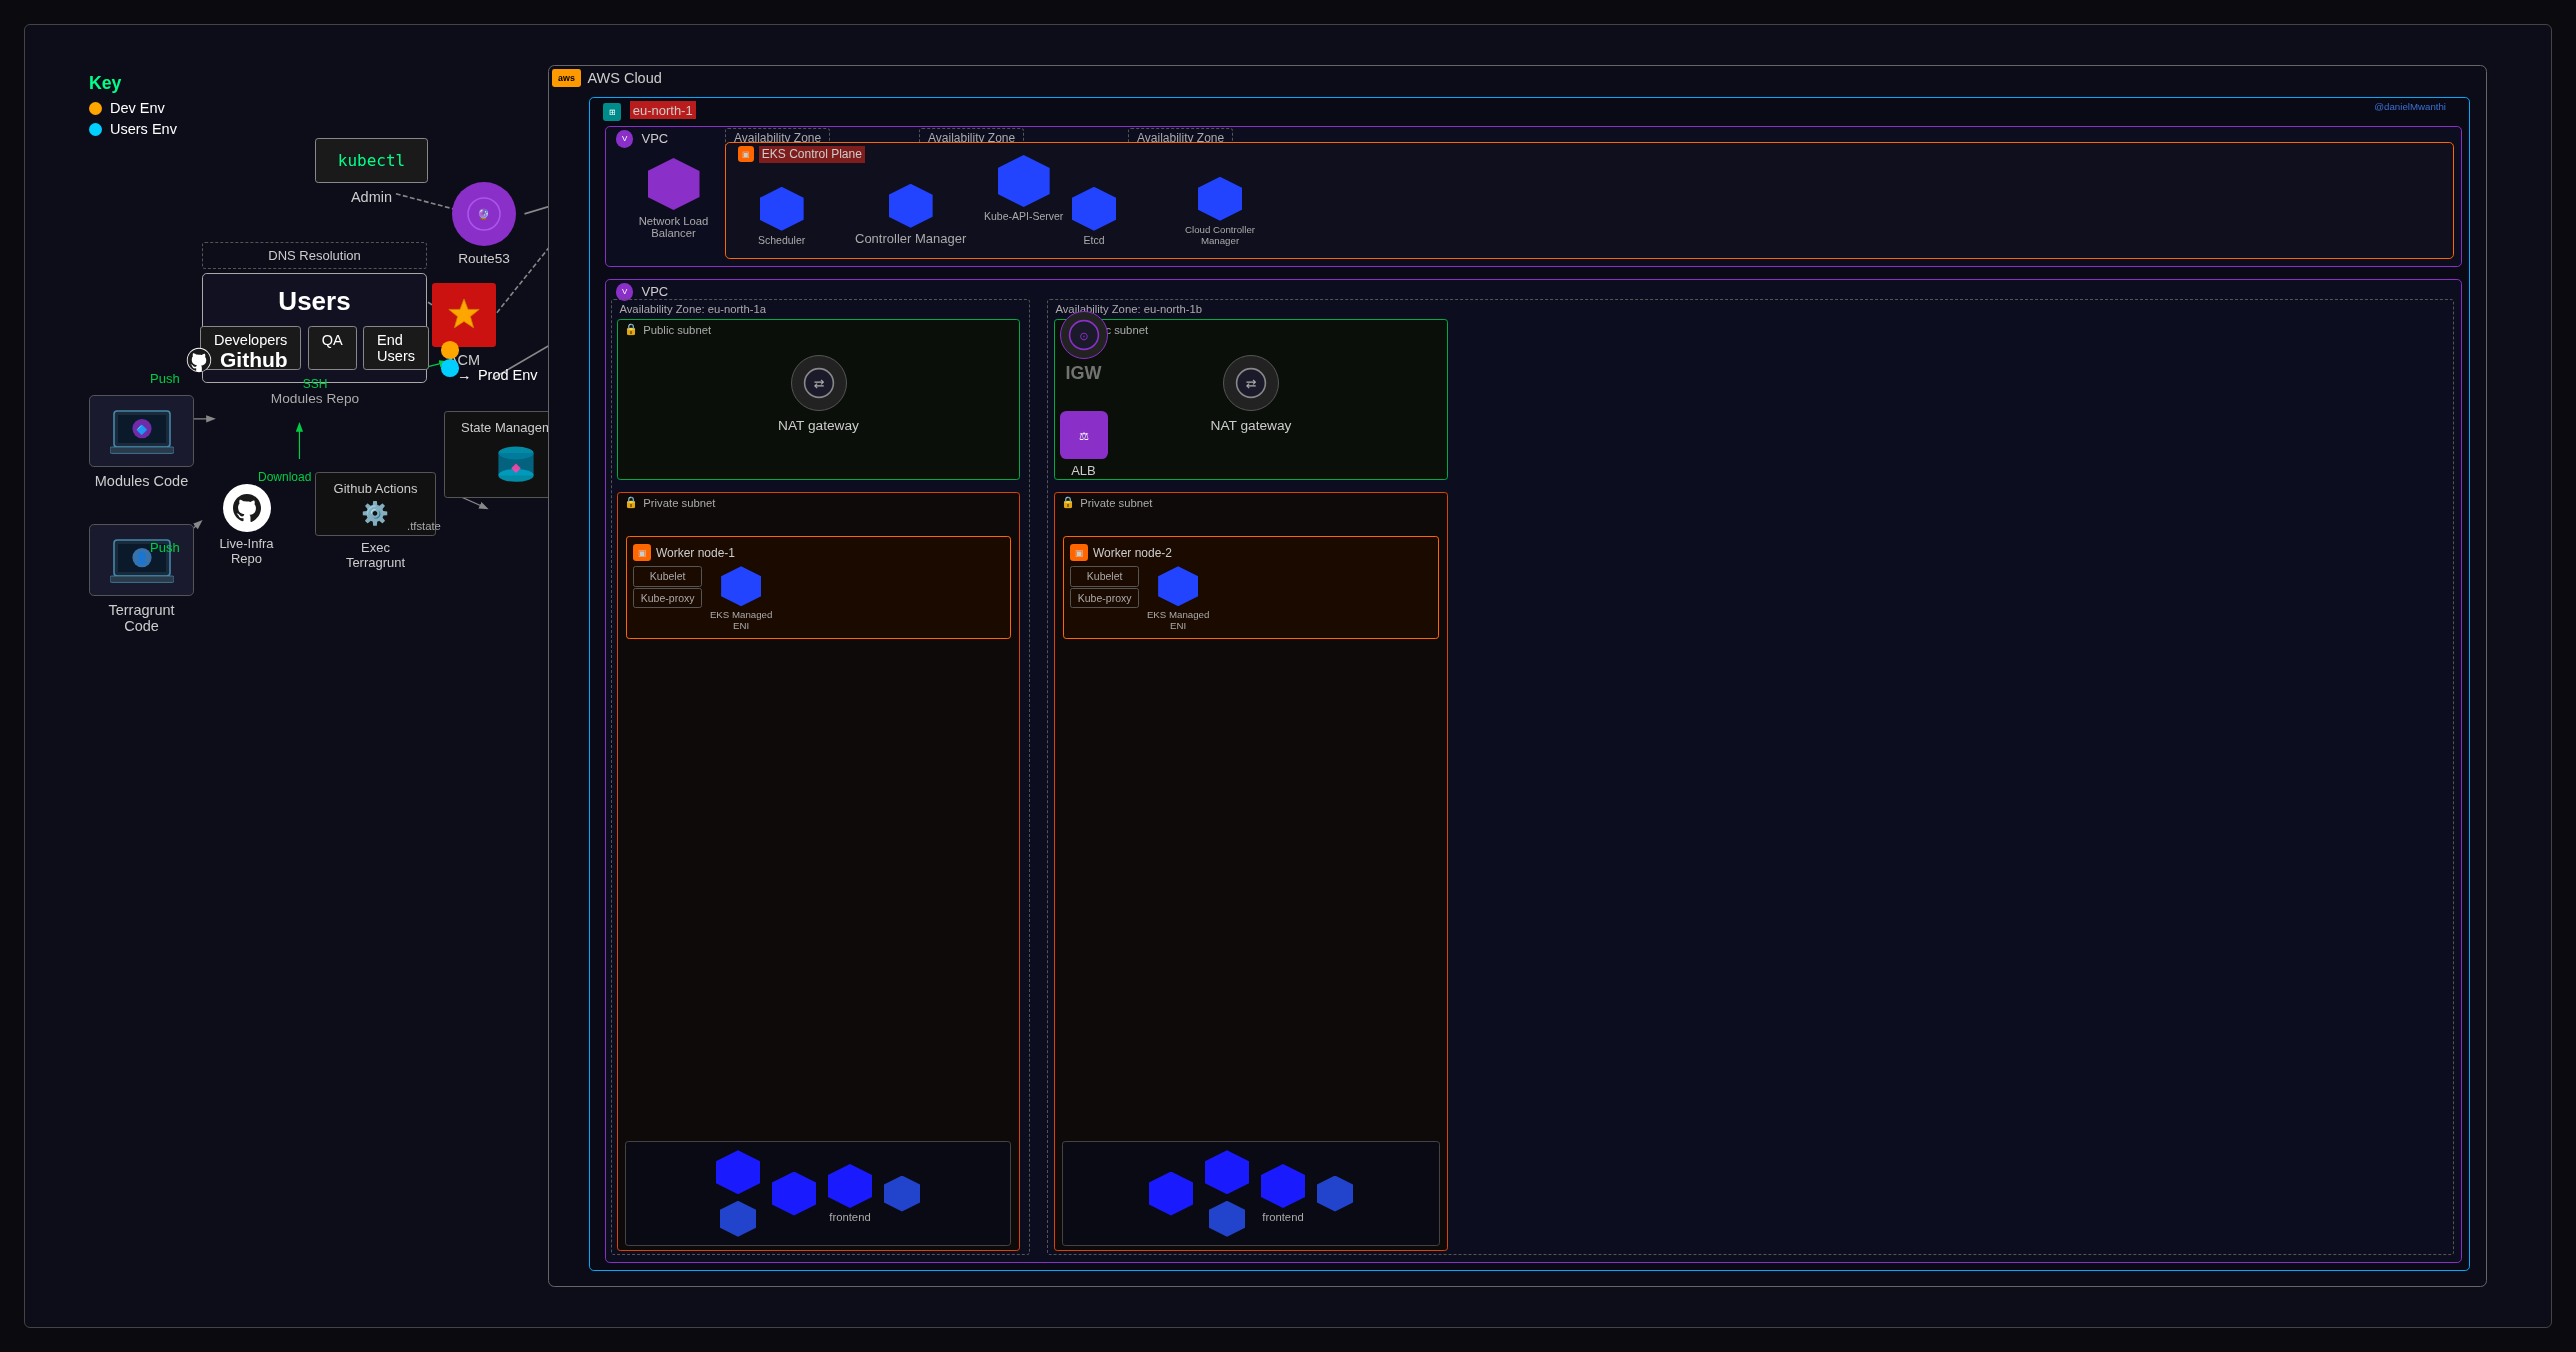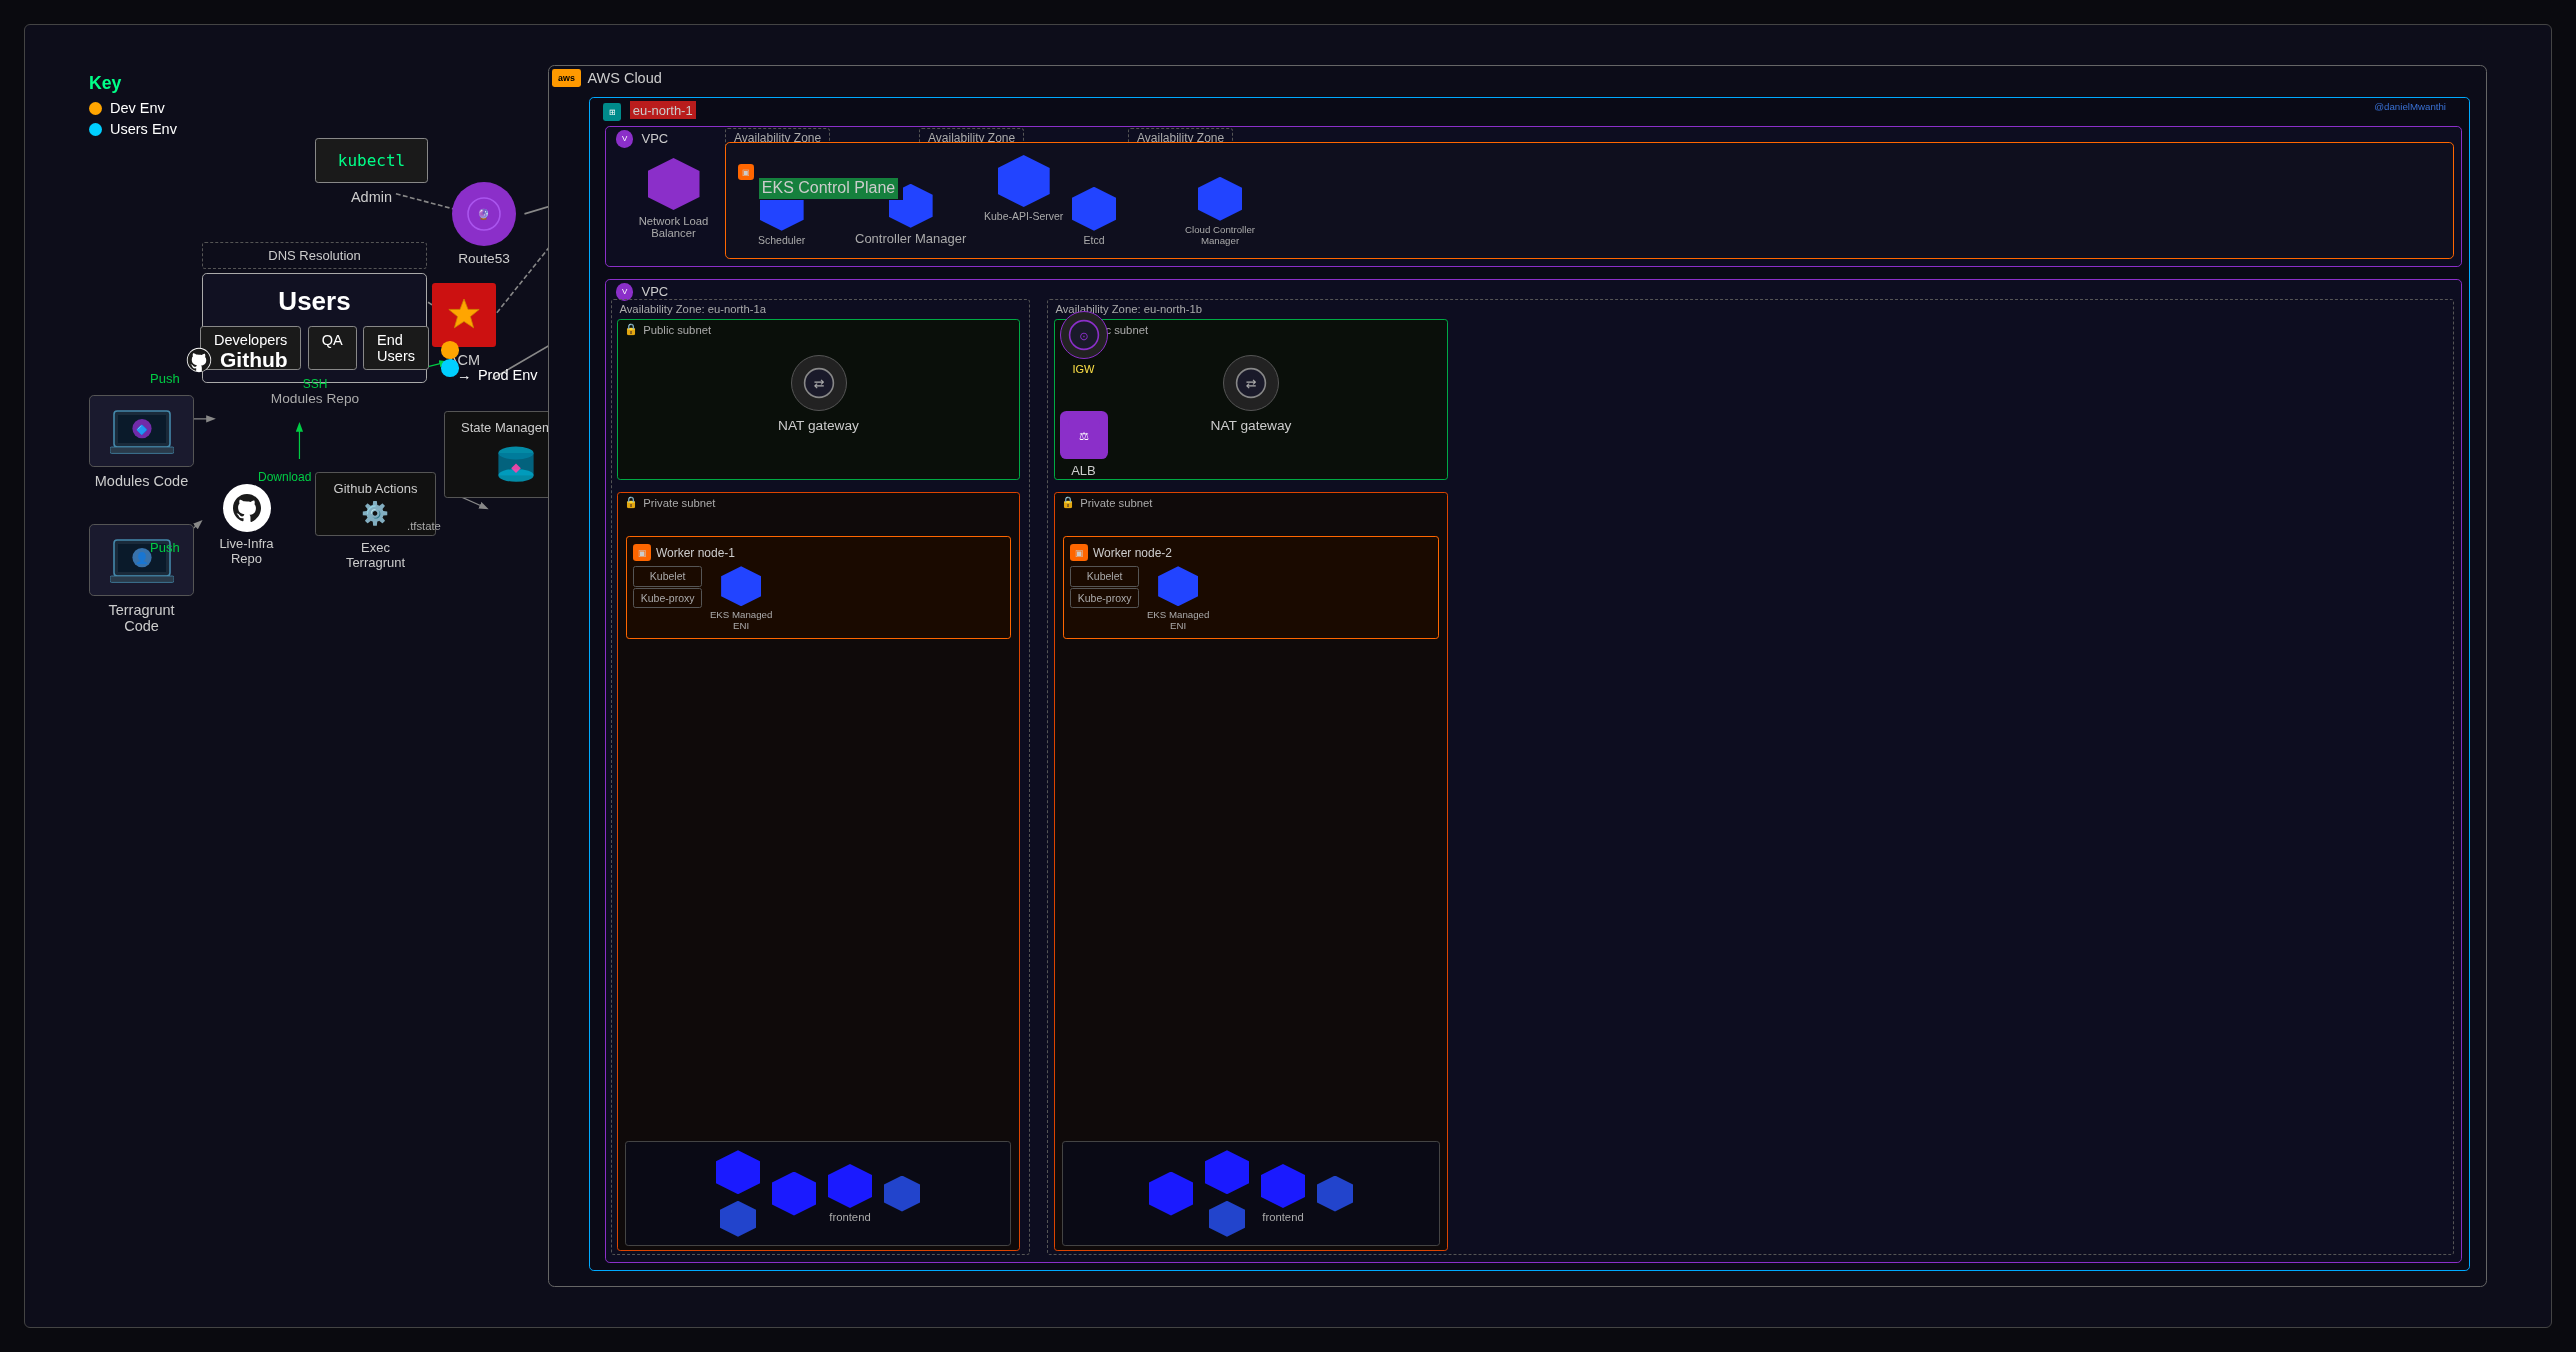--- a/index.html
+++ b/index.html
@@ -1015,21 +1015,21 @@
     </div>
 
     <div style="position:absolute;bottom:12px;left:459px;text-align:center;">
       <div style="width:44px;height:44px;background:#2244ff;clip-path:polygon(50% 0%,100% 25%,100% 75%,50% 100%,0% 75%,0% 25%);display:flex;align-items:center;justify-content:center;margin:0 auto 3.2px;"></div>
       <div style="font-size:9.7px;color:#aaa;white-space:pre-line;">Cloud Controller
 Manager</div>
     </div>
   </div>
   <div class="eks-control-label">
     <div class="orange-square" style="width:16px;height:16px;font-size:8px;">▣</div>
-    <span style="font-size:16px;color:#ccc;background:#15803d;padding:1.6px 3.2px;margin-top:32px;">EKS Control Plane</span>
+    <span style="font-size:12px;color:#ccc;background:#7f1d1d;padding:1.6px 3.2px;">EKS Control Plane</span>
   </div>
 
   <div class="nlb-section">
     <div style="width:52px;height:52px;background:#8b2fc9;clip-path:polygon(50% 0%,100% 25%,100% 75%,50% 100%,0% 75%,0% 25%);display:flex;align-items:center;justify-content:center;margin:0 auto 4.8px;"></div>
     <div style="font-size:11.3px;color:#aaa;white-space:pre-line;text-align:center;">Network Load
 Balancer</div>
   </div>
 
   <div class="vpc-bottom-box"></div>
   <div class="vpc-bottom-label">
@@ -1076,21 +1076,21 @@
     </div>
   </div>
 
   <div class="igw-section">
     <div class="igw-icon">
       <svg width="32" height="32" viewBox="0 0 40 40" style="font-size:22px">
         <circle cx="20" cy="20" r="18" fill="#1a1a2a" stroke="#8b2fc9" stroke-width="2"></circle>
         <text x="20" y="26" text-anchor="middle" fill="#8b2fc9" font-size="14">⊙</text>
       </svg>
     </div>
-    <div style="font-size:11px;color:#fde047;">IGW</div>
+    <div style="font-size:18px;color:#737373;font-weight:bold;">IGW</div>
   </div>
 
   <div class="alb-section">
     <div class="alb-icon">
       <svg width="32" height="32" viewBox="0 0 40 40" style="font-size:20px">
         <rect width="40" height="40" rx="6" fill="#8b2fc9"></rect>
         <text x="20" y="26" text-anchor="middle" fill="#fff" font-size="14">⚖</text>
       </svg>
     </div>
     <div style="font-size:13px;color:#ccc;">ALB</div>

